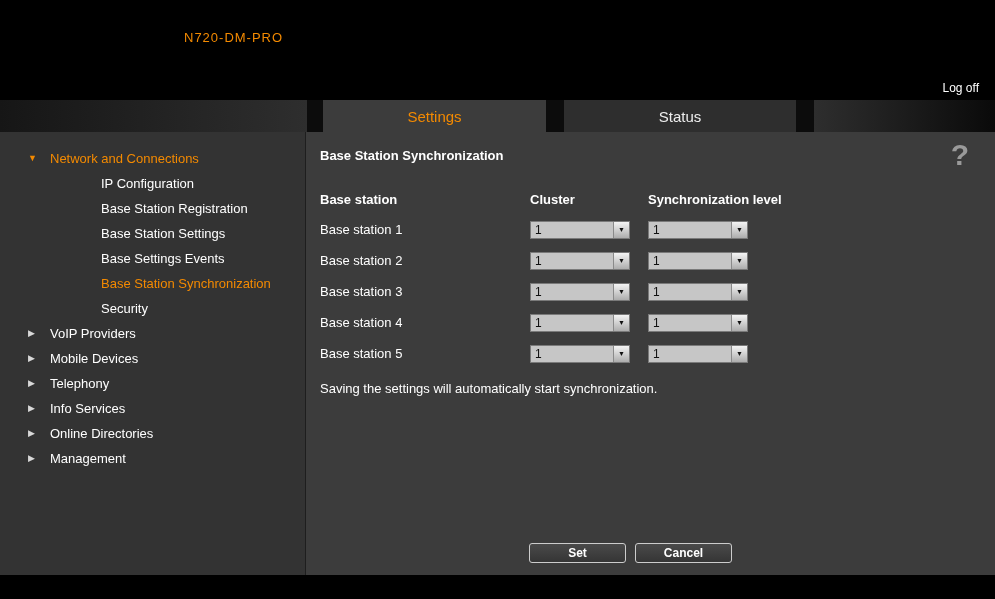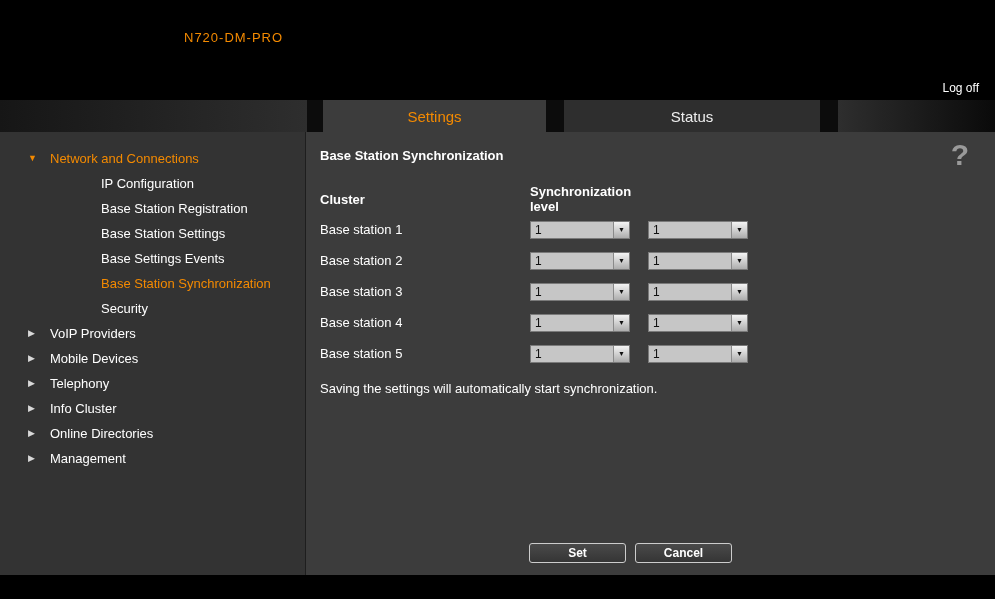--- a/index.html
+++ b/index.html
@@ -32,21 +32,21 @@
   .tabrow { display: flex; height: 32px; background: #0c0c0c; gap: 16px; }
   .tabrow .left-pad {
     width: 307px;
     background: linear-gradient(to right, #161616, #2e2e2e);
   }
   .tab {
     display: flex; align-items: center; justify-content: center;
     font-size: 15px; cursor: pointer;
   }
   .tab-settings { width: 223px; background: #3c3c3c; color: #f48a00; }
-  .tab-status { width: 256px; background: #2e2e2e; color: #eee; margin-left: 2px; }
+  .tab-status { width: 232px; background: #2e2e2e; color: #eee; margin-left: 2px; }
   .tabrow .right-pad {
     flex: 1; margin-left: 2px;
     background: linear-gradient(to right, #2e2e2e, #0a0a0a);
   }
 
   
   .main { display: flex; height: 443px; }
 
   .sidebar {
     width: 306px; background: #333333;
@@ -152,38 +152,39 @@
     <div class="nav-item">
       <span class="nav-arrow">▶</span>
       <span class="nav-label">Mobile Devices</span>
     </div>
     <div class="nav-item">
       <span class="nav-arrow">▶</span>
       <span class="nav-label">Telephony</span>
     </div>
     <div class="nav-item">
       <span class="nav-arrow">▶</span>
-      <span class="nav-label">Info Cluster</span>
+      <span class="nav-label">Info Services</span>
     </div>
     <div class="nav-item">
       <span class="nav-arrow">▶</span>
       <span class="nav-label">Online Directories</span>
     </div>
     <div class="nav-item">
       <span class="nav-arrow">▶</span>
       <span class="nav-label">Management</span>
     </div>
   </div>
 
   <div class="content">
     <div class="page-title">Base Station Synchronization</div>
     <div class="help-icon">?</div>
 
     <div class="table">
       <div class="thead">
+        <div>Base station</div>
         <div>Cluster</div>
         <div>Synchronization level</div>
       </div>
 
       <div class="trow">
         <div>Base station 1</div>
         <div>
             <div class="dd">
           <span class="val">1</span>
           <span class="btn">▼</span>

